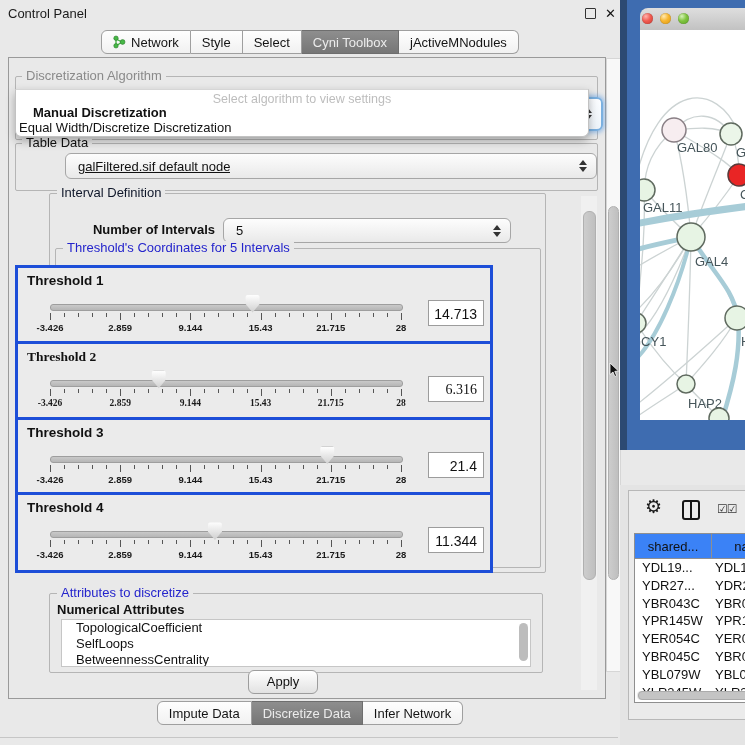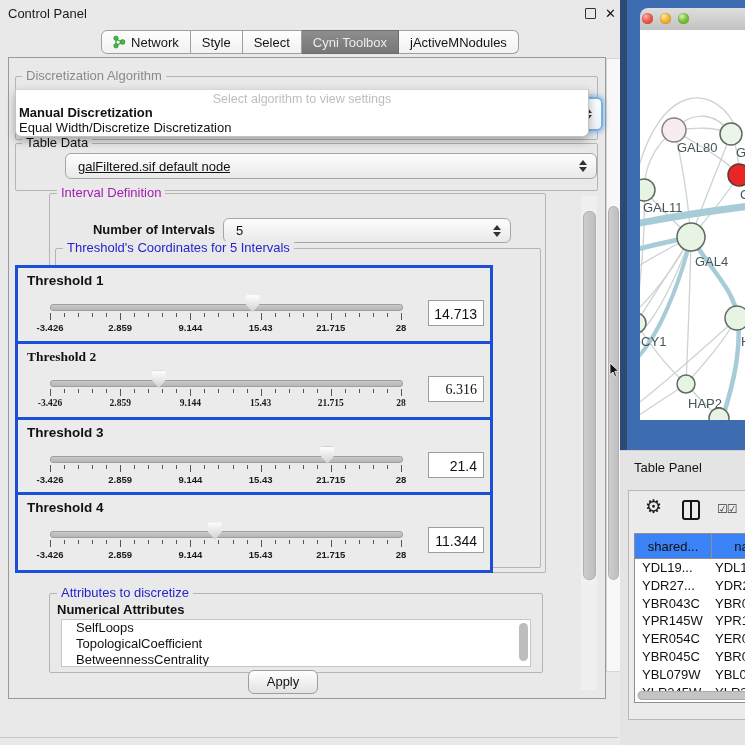--- a/index.html
+++ b/index.html
@@ -21,21 +21,21 @@
        color:#141414;cursor:default;white-space:nowrap;}
   .seg:first-child{border-left:1px solid #9f9f9f;border-radius:6px 0 0 6px;}
   .seg:last-child{border-radius:0 6px 6px 0;}
   .seg.selected{background:linear-gradient(#8e8e8e,#767676);color:#ececec;border-color:#6e6e6e;}
   .cp-bottom-line{position:absolute;left:0;top:737px;width:618px;height:1px;background:#c6c6c6;}
   
   #main-panel{position:absolute;left:8px;top:57px;width:596px;height:640px;
               border:1px solid #9a9a9a;background:#e9e9e9;}
   .group{position:absolute;border:1px solid #b5b5b5;border-radius:2px;}
   .group-title{position:absolute;background:#e9e9e9;padding:0 4px;line-height:14px;white-space:nowrap;}
-  .t-gray{color:#8a8a8a;} .t-green{color:#a21caf;} .t-blue{color:#2424cc;} .t-black{color:#111;}
+  .t-gray{color:#8a8a8a;} .t-green{color:#0f172a;} .t-blue{color:#2424cc;} .t-black{color:#111;}
   
   .combo{position:absolute;background:linear-gradient(#fdfdfd,#e9e9e9);border:1px solid #a6a6a6;
          border-radius:6px;display:flex;align-items:center;}
   .combo .val{margin-left:12px;overflow:hidden;white-space:nowrap;}
   .spin-arrows{position:absolute;right:9px;top:50%;transform:translateY(-50%);width:8px;height:12px;}
   .spin-arrows i{position:absolute;left:0;width:0;height:0;border-left:4px solid transparent;border-right:4px solid transparent;}
   .spin-arrows .up{top:0;border-bottom:5px solid #333;}
   .spin-arrows .dn{bottom:0;border-top:5px solid #333;}
   #algo-combo{left:52px;top:39px;width:538px;height:30px;border:2px solid #7ab0e0;
               box-shadow:0 0 4px 2px rgba(96,160,230,.55);background:linear-gradient(#fbfdff,#eef4fa);z-index:1;}
@@ -155,21 +155,21 @@
       <span class="group-title t-gray" style="left:13px;top:11px;">Discretization Algorithm</span>
       <div class="combo" id="algo-combo">
         <span class="spin-arrows">
             <i class="up"></i>
             <i class="dn"></i>
           </span>
       </div>
 
       <div id="algo-popup">
         <div id="popup-hint">Select algorithm to view settings</div>
-      <div class="popup-opt" style="top: 15px; font-weight: bold;">Manual Discretization</div>
+      <div class="popup-opt" style="top: 15px; font-weight: bold; margin-left: 14px;">Manual Discretization</div>
           <div class="popup-opt" style="top: 30px;">Equal Width/Discretize Discretization</div>
         </div>
 
       <div class="group" style="left:6px;top:85px;width:581px;height:46px;"></div>
       <span class="group-title t-black" style="left:13px;top:78px;">Table Data</span>
       <div class="combo" style="left:56px;top:95px;width:530px;height:24px;text-decoration:underline;">
         <span class="val">galFiltered.sif default node</span>
         <span class="spin-arrows">
             <i class="up"></i>
             <i class="dn"></i>
@@ -358,37 +358,48 @@
               <span style="left: 100%;">28</span>
             </div>
             <div class="th-value">11.344</div>
           </div>
         </div>
 
       <div class="group" style="left:40px;top:535px;width:492px;height:78px;"></div>
       <span class="group-title t-blue" style="left:48px;top:528px;">Attributes to discretize</span>
       <span style="position:absolute;left:48px;top:544px;font-weight:bold;">Numerical Attributes</span>
       <div id="attr-list">
-        <div class="row">SelfLoops</div>
-          <div class="row">TopologicalCoefficient</div>
+        <div class="row">TopologicalCoefficient</div>
+          <div class="row">SelfLoops</div>
           <div class="row">BetweennessCentrality</div>
           <div id="attr-scroll"></div>
       </div>
 
       <div id="apply-btn">Apply</div>
 
       <div class="vscroll" id="inner-scroll">
           <div class="vthumb"></div>
         </div>
     </div>
 
     <div class="vscroll" id="outer-scroll">
         <div class="vthumb"></div>
       </div>
 
+    <div class="tabstrip" id="tabs-bottom">
+        <div class="seg">
+          <span>Impute Data</span>
+        </div>
+        <div class="seg selected">
+          <span>Discretize Data</span>
+        </div>
+        <div class="seg">
+          <span>Infer Network</span>
+        </div>
+      </div>
     <div class="cp-bottom-line"></div>
   </div>
 
   <div id="net-win">
     <div id="net-edge"></div>
     <div id="net-titlebar">
       <span class="tl" id="tl-red"></span>
       <span class="tl" id="tl-yellow"></span>
       <span class="tl" id="tl-green"></span>
     </div>
@@ -435,23 +446,20 @@
           <text x="-9" y="316" fill="#46555a" font-size="13">GCY1</text>
           <circle cx="97" cy="288" r="12" fill="#e7f4e4" stroke="#5f6a5f" stroke-width="1.5"></circle>
           <text x="101" y="316" fill="#46555a" font-size="13">H</text>
           <circle cx="46" cy="354" r="9" fill="#e7f4e4" stroke="#5f6a5f" stroke-width="1.5"></circle>
           <text x="48" y="378" fill="#46555a" font-size="13">HAP2</text>
           <circle cx="79" cy="388" r="10" fill="#e7f4e4" stroke="#5f6a5f" stroke-width="1.5"></circle>
         </svg>
     </div>
   </div>
 
-  <div id="tp-bar">
-    <span class="lbl">Table Panel</span>
-  </div>
   <div id="tp-body">
     <div id="tp-inner">
       <div id="tp-toolbar">
         <span id="gear">⚙</span>
         <span id="colicon">
             <i></i>
           </span>
         <span id="checks">☑☑</span>
       </div>
       <div id="tp-table">

